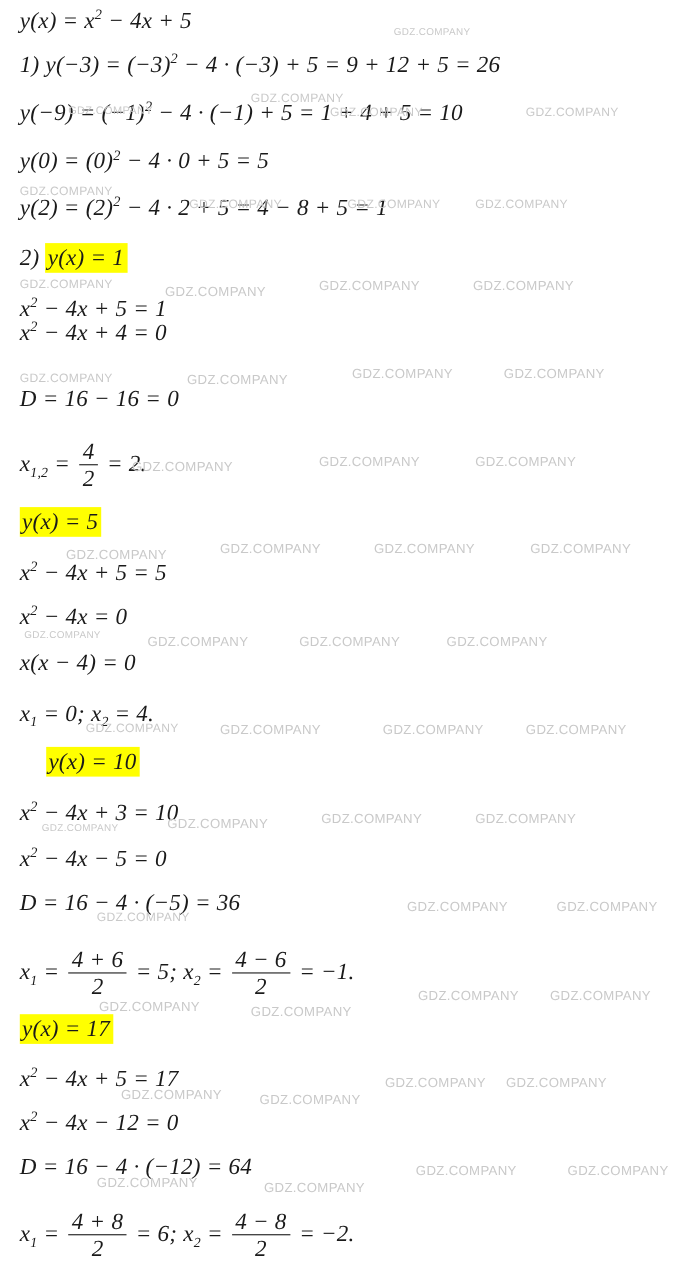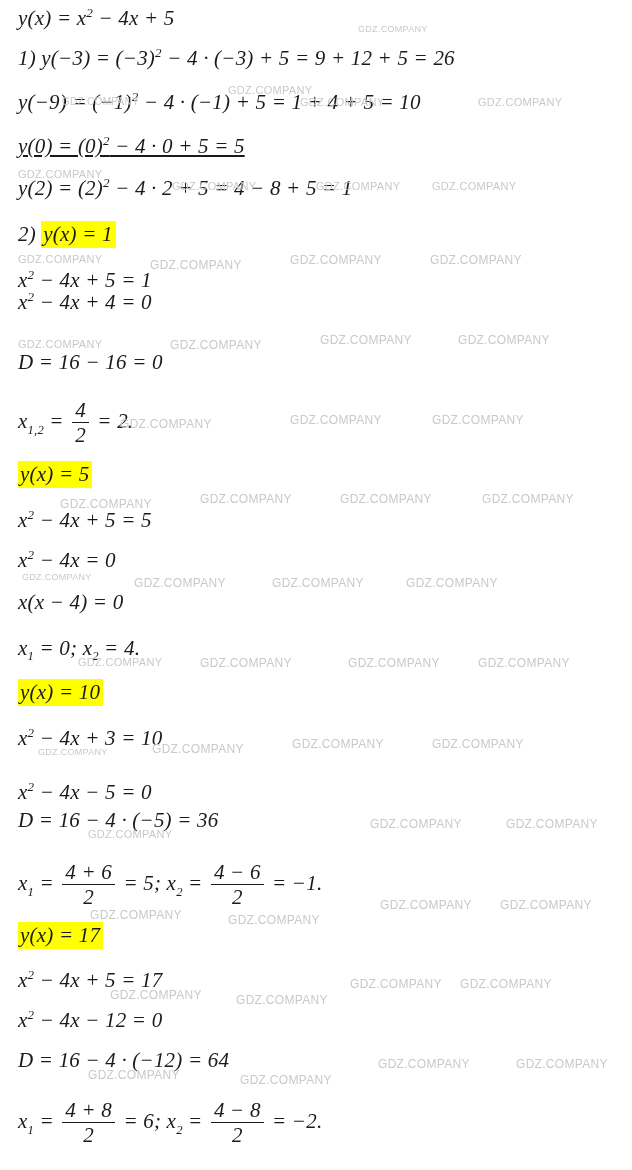--- a/index.html
+++ b/index.html
@@ -87,21 +87,21 @@
   </div>
 
   <div class="line" style="left:18px; top:48px;">
     <span>1) y(−3) = (−3)</span><sup>2</sup><span> − 4 · (−3) + 5 = 9 + 12 + 5 = 26</span>
   </div>
 
   <div class="line" style="left:18px; top:92px;">
     <span>y(−9) = (−1)</span><sup>2</sup><span> − 4 · (−1) + 5 = 1 + 4 + 5 = 10</span>
   </div>
 
-  <div class="line" style="left:18px; top:136px;text-decoration:underline;">
+  <div class="line" style="left:18px; top:136px;">
     <span>y(0) = (0)</span><sup>2</sup><span> − 4 · 0 + 5 = 5</span>
   </div>
 
   <div class="line" style="left:18px; top:178px;">
     <span>y(2) = (2)</span><sup>2</sup><span> − 4 · 2 + 5 = 4 − 8 + 5 = 1</span>
   </div>
 
   <div class="line" style="left:18px; top:224px;">
     <span>2) </span><span class="hl">y(x) = 1</span>
   </div>
@@ -131,29 +131,29 @@
   <div class="line" style="left:18px; top:550px;">
     <span>x</span><sup>2</sup><span> − 4x = 0</span>
   </div>
 
   <div class="line" style="left:18px; top:592px;">x(x − 4) = 0</div>
 
   <div class="line" style="left:18px; top:638px;">
     <span>x</span><sub>1</sub><span> = 0;   x</span><sub>2</sub><span> = 4.</span>
   </div>
 
-  <div class="line" style="left:4px; top:682px;padding-left:14px;">
+  <div class="line" style="left:28px; top:682px;padding-left:14px;">
     <span class="hl">y(x) = 10</span>
   </div>
 
   <div class="line" style="left:18px; top:728px;">
     <span>x</span><sup>2</sup><span> − 4x + 3 = 10</span>
   </div>
 
-  <div class="line" style="left:18px; top:770px;margin-top:12px;">
+  <div class="line" style="left:18px; top:770px;">
     <span>x</span><sup>2</sup><span> − 4x − 5 = 0</span>
   </div>
 
   <div class="line" style="left:18px; top:810px;">D = 16 − 4 · (−5) = 36</div>
 
   <div class="line" style="left:18px; top:862px;">
     <span>x</span><sub>1</sub><span> = </span><span class="frac"><span class="num">4 + 6</span><span class="den">2</span></span><span> = 5;   x</span><sub>2</sub><span> = </span><span class="frac"><span class="num">4 − 6</span><span class="den">2</span></span><span> = −1.</span>
   </div>
 
   <div class="line" style="left:18px; top:925px;">

